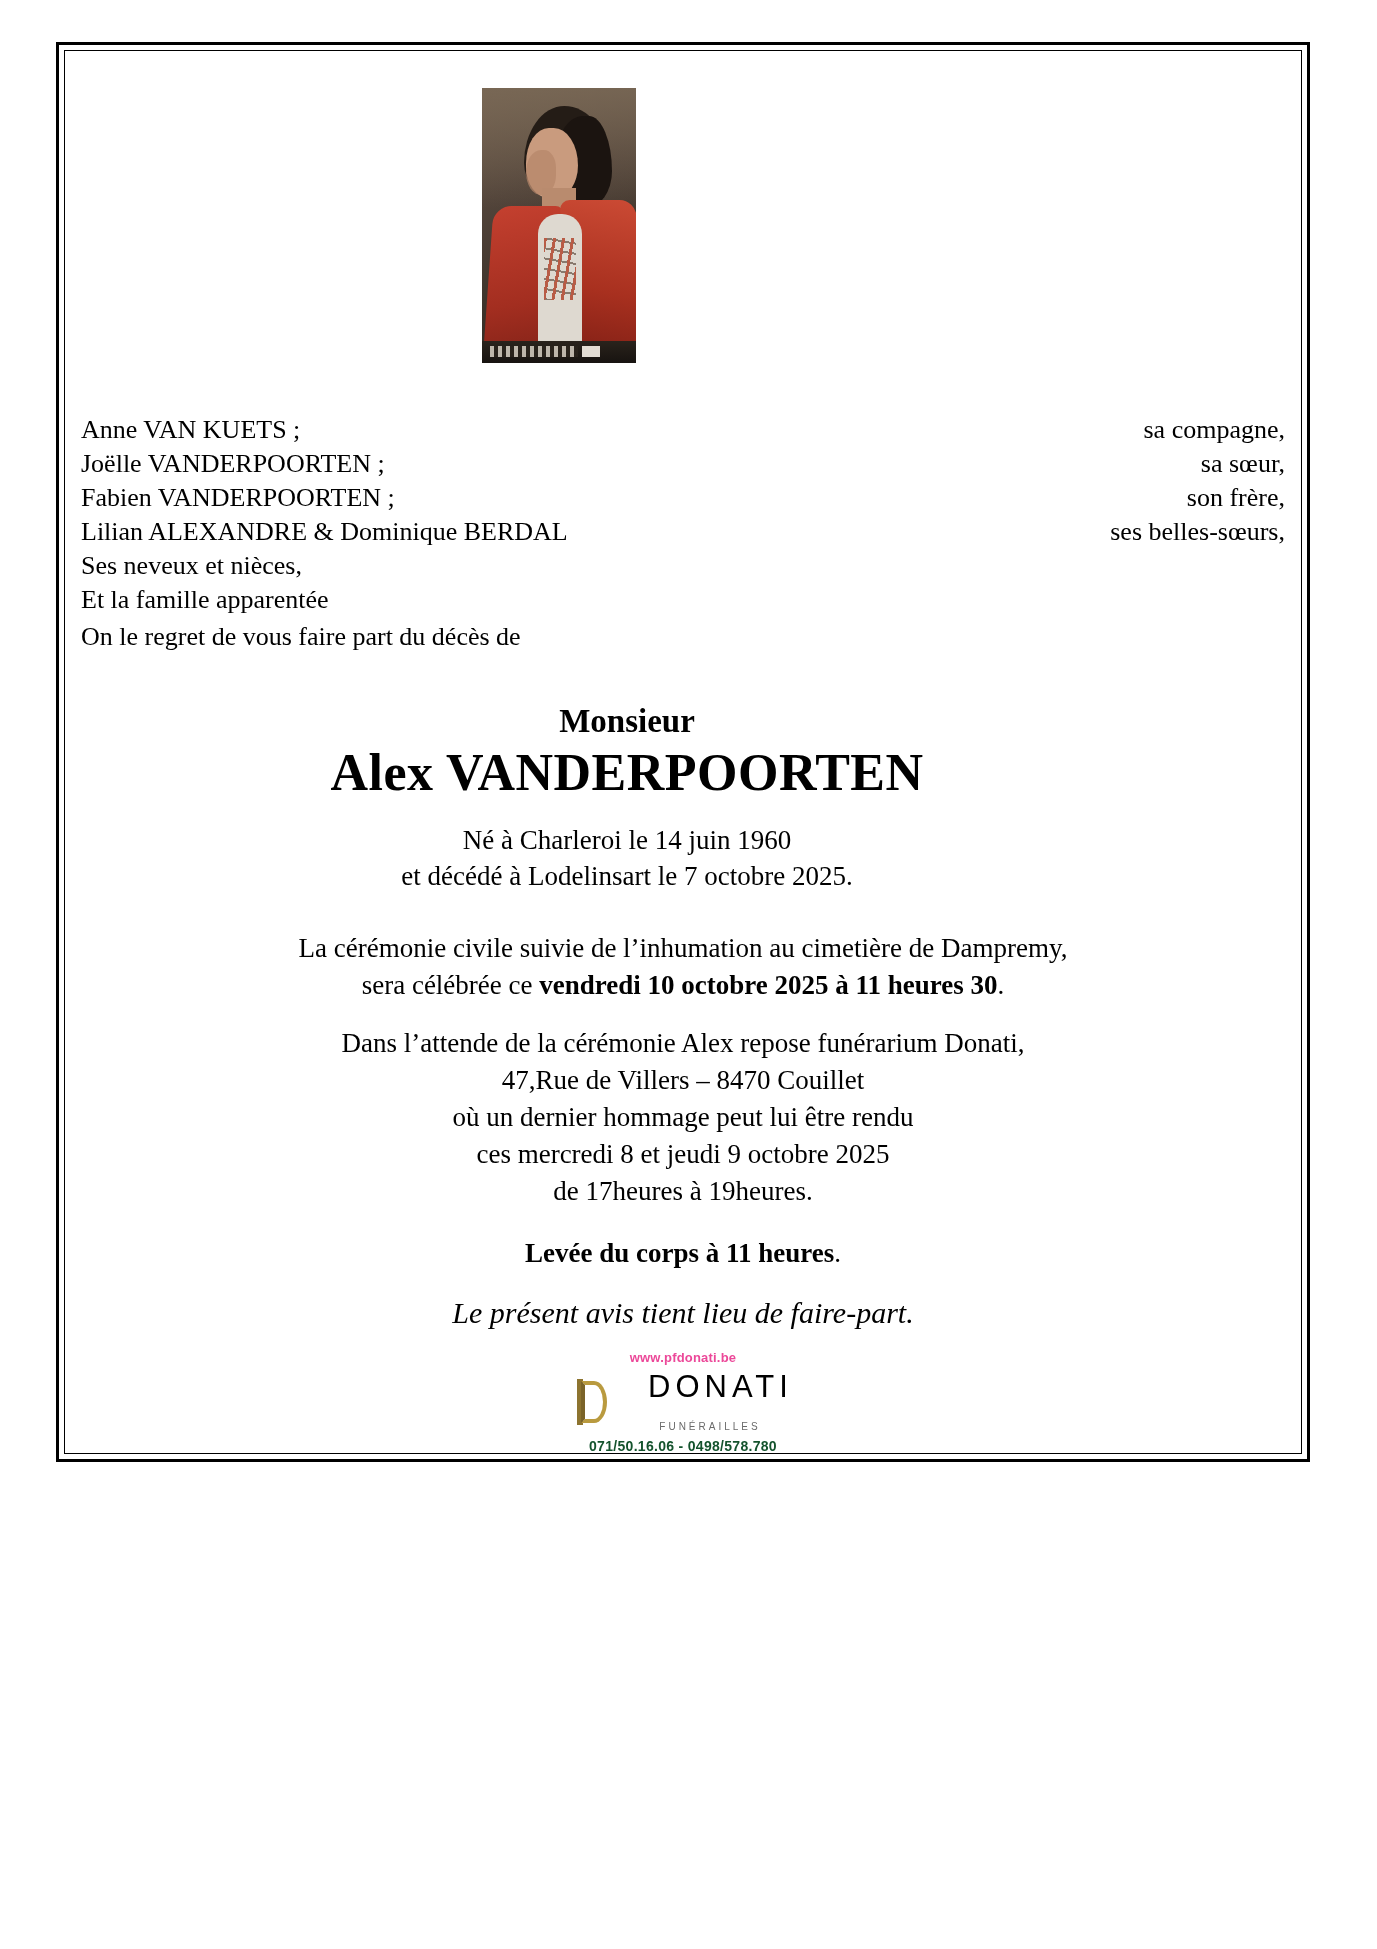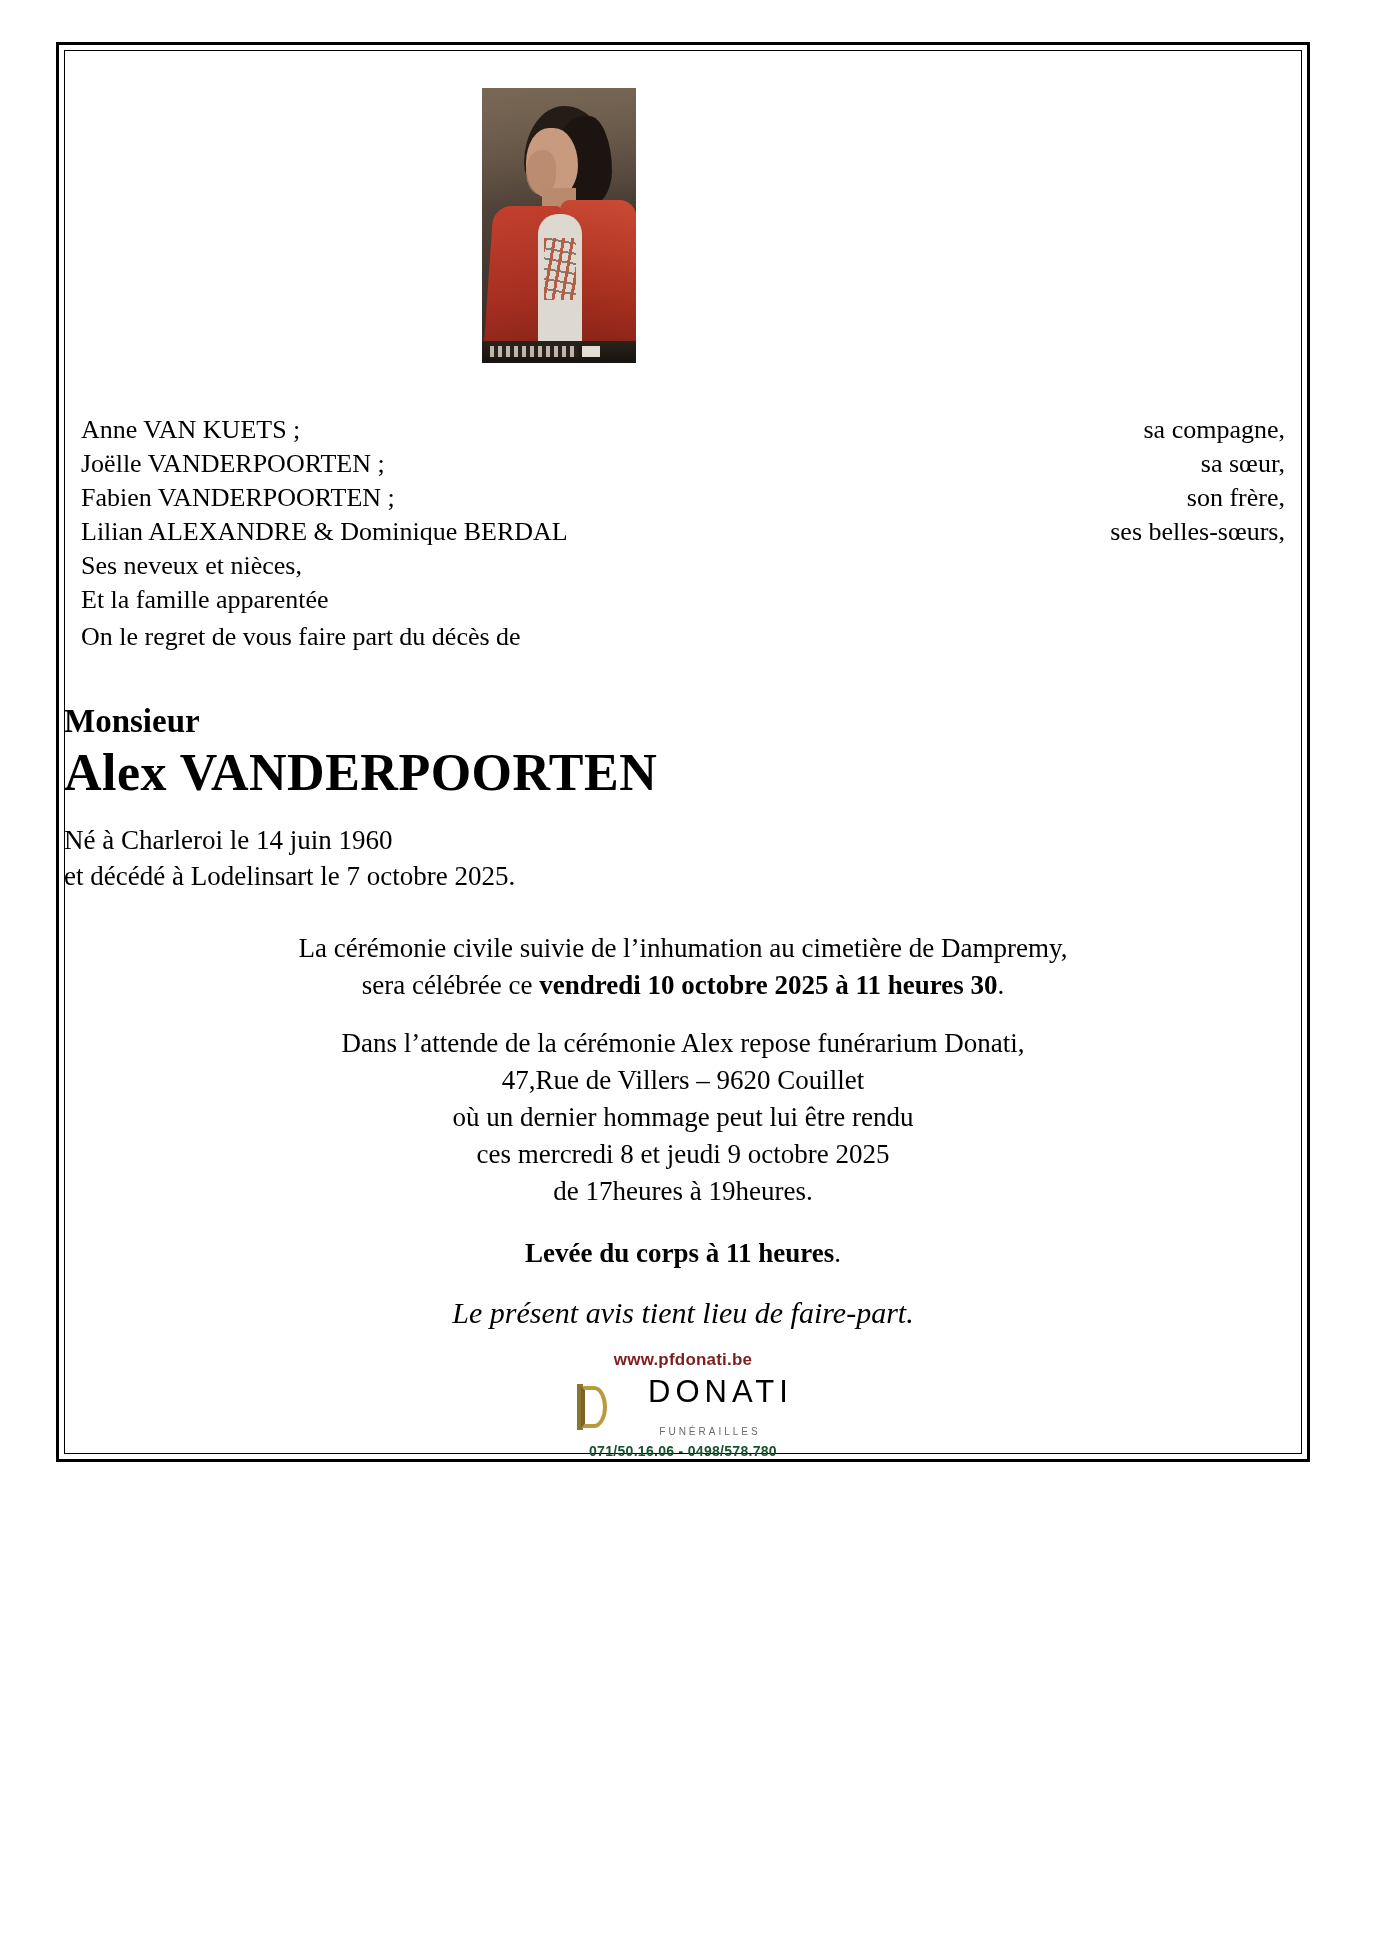--- a/index.html
+++ b/index.html
@@ -186,21 +186,21 @@
     top: 570px;
     font-size: 26px;
     line-height: 34px;
   }
 
   .title-block {
     position: absolute;
     left: 0;
     top: 650px;
     width: 1126px;
-    text-align: left;
+    text-align: center;
   }
   .monsieur {
     font-size: 33px;
     font-weight: bold;
     line-height: 42px;
   }
   .name {
     font-size: 52px;
     font-weight: bold;
     line-height: 62px;
@@ -254,23 +254,23 @@
   
   .footer {
     position: absolute;
     left: 0;
     top: 1300px;
     width: 1238px;
     text-align: center;
   }
   .site {
     font-family: "Liberation Sans", sans-serif;
-    font-size: 17px;
+    font-size: 13px;
     font-weight: bold;
-    color: #7f1d1d;
+    color: #ec4899;
     letter-spacing: .2px;
   }
   .logo-row {
     margin-top: 6px;
     display: flex;
     align-items: center;
     justify-content: center;
     gap: 8px;
   }
   .logo-mark {
@@ -391,21 +391,21 @@
 
     <div class="ceremony">
       <div>La cérémonie civile suivie de l’inhumation au cimetière de Dampremy,</div>
       <div>
         <span>sera célébrée ce </span><b>vendredi 10 octobre 2025 à 11 heures 30</b><span>.</span>
       </div>
     </div>
 
     <div class="repose">
       <div>Dans l’attende de la cérémonie Alex repose funérarium Donati,</div>
-      <div>47,Rue de Villers – 9620 Couillet</div>
+      <div>47,Rue de Villers – 8470 Couillet</div>
       <div>où un dernier hommage peut lui être rendu</div>
       <div>ces mercredi 8 et jeudi 9 octobre 2025</div>
       <div>de 17heures à 19heures.</div>
     </div>
 
     <div class="levee">
       <b>Levée du corps à 11 heures</b><span>.</span>
     </div>
 
     <div class="avis">Le présent avis tient lieu de faire-part.</div>

